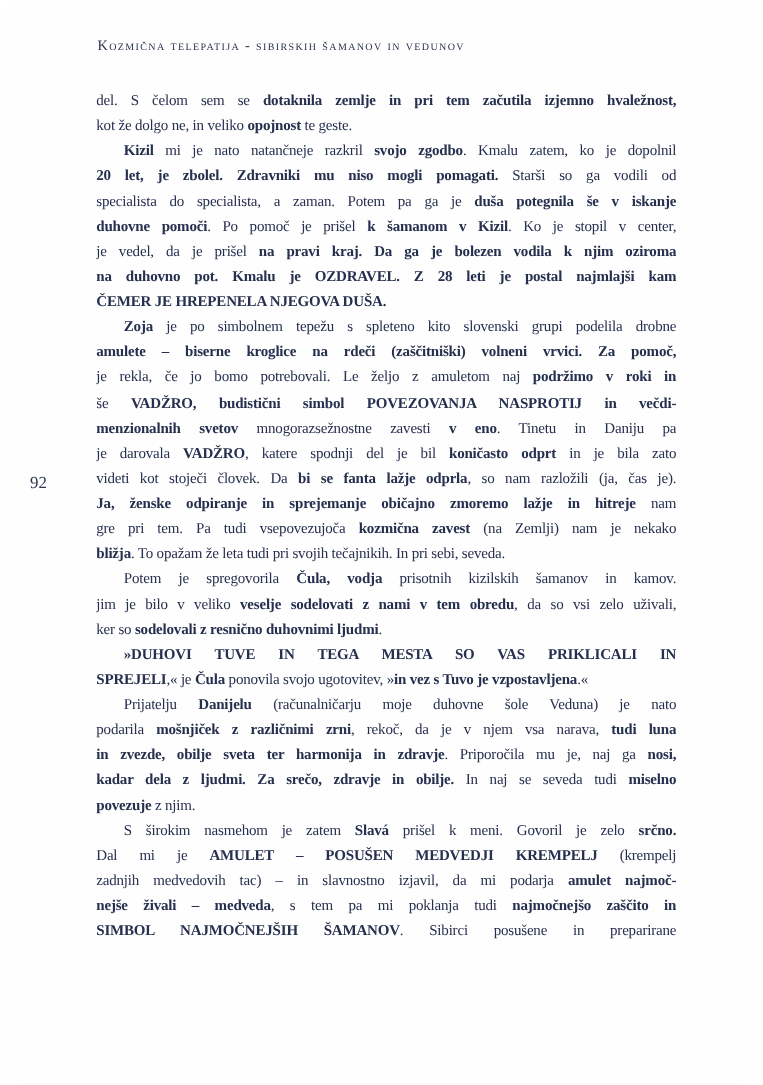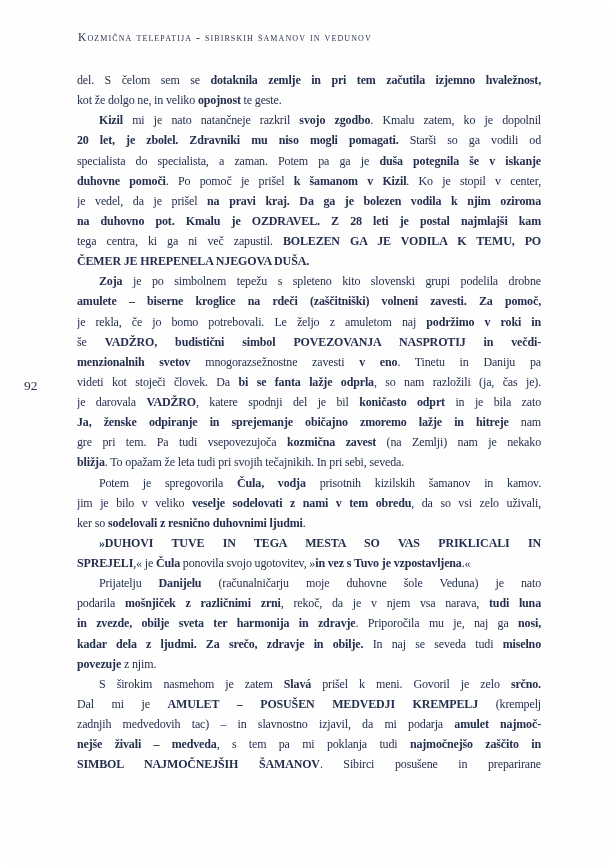--- a/index.html
+++ b/index.html
@@ -73,29 +73,28 @@
 
   <div class="body-text">
       <div class="line"><span>del. S čelom sem se </span><span class="b">dotaknila zemlje in pri tem začutila izjemno hvaležnost,</span></div>
       <div class="line end"><span>kot že dolgo ne, in veliko </span><span class="b">opojnost</span><span> te geste.</span></div>
       <div class="line indent"><span class="b">Kizil</span><span> mi je nato natančneje razkril </span><span class="b">svojo zgodbo</span><span>. Kmalu zatem, ko je dopolnil</span></div>
       <div class="line"><span class="b">20 let, je zbolel. Zdravniki mu niso mogli pomagati.</span><span> Starši so ga vodili od</span></div>
       <div class="line"><span>specialista do specialista, a zaman. Potem pa ga je </span><span class="b">duša potegnila še v iskanje</span></div>
       <div class="line"><span class="b">duhovne pomoči</span><span>. Po pomoč je prišel </span><span class="b">k šamanom v Kizil</span><span>. Ko je stopil v center,</span></div>
       <div class="line"><span>je vedel, da je prišel </span><span class="b">na pravi kraj. Da ga je bolezen vodila k njim oziroma</span></div>
       <div class="line"><span class="b">na duhovno pot. Kmalu je OZDRAVEL. Z 28 leti je postal najmlajši kam</span></div>
-      <div class="line"><span>tega centra, ki ga ni več zapustil. </span><span class="b">BOLEZEN GA JE VODILA K TEMU, PO</span></div>
       <div class="line end"><span class="b">ČEMER JE HREPENELA NJEGOVA DUŠA.</span></div>
       <div class="line indent"><span class="b">Zoja</span><span> je po simbolnem tepežu s spleteno kito slovenski grupi podelila drobne</span></div>
-      <div class="line"><span class="b">amulete – biserne kroglice na rdeči (zaščitniški) volneni zavesti. Za pomoč,</span></div>
+      <div class="line"><span class="b">amulete – biserne kroglice na rdeči (zaščitniški) volneni vrvici. Za pomoč,</span></div>
       <div class="line"><span>je rekla, če jo bomo potrebovali. Le željo z amuletom naj </span><span class="b">podržimo v roki in</span></div>
       <div class="line"><span>še </span><span class="b">VADŽRO, budistični simbol POVEZOVANJA NASPROTIJ in večdi-</span></div>
       <div class="line"><span class="b">menzionalnih svetov</span><span> mnogorazsežnostne zavesti </span><span class="b">v eno</span><span>. Tinetu in Daniju pa</span></div>
+      <div class="line"><span>je darovala </span><span class="b">VADŽRO</span><span>, katere spodnji del je bil </span><span class="b">koničasto odprt</span><span> in je bila zato</span></div>
       <div class="line"><span>videti kot stoječi človek. Da </span><span class="b">bi se fanta lažje odprla</span><span>, so nam razložili (ja, čas je).</span></div>
-      <div class="line"><span>je darovala </span><span class="b">VADŽRO</span><span>, katere spodnji del je bil </span><span class="b">koničasto odprt</span><span> in je bila zato</span></div>
       <div class="line"><span class="b">Ja, ženske odpiranje in sprejemanje običajno zmoremo lažje in hitreje</span><span> nam</span></div>
       <div class="line"><span>gre pri tem. Pa tudi vsepovezujoča </span><span class="b">kozmična zavest</span><span> (na Zemlji) nam je nekako</span></div>
       <div class="line end"><span class="b">bližja</span><span>. To opažam že leta tudi pri svojih tečajnikih. In pri sebi, seveda.</span></div>
       <div class="line indent"><span>Potem je spregovorila </span><span class="b">Čula, vodja</span><span> prisotnih kizilskih šamanov in kamov.</span></div>
       <div class="line"><span>jim je bilo v veliko </span><span class="b">veselje sodelovati z nami v tem obredu</span><span>, da so vsi zelo uživali,</span></div>
       <div class="line end"><span>ker so </span><span class="b">sodelovali z resnično duhovnimi ljudmi</span><span>.</span></div>
       <div class="line indent"><span class="b">»DUHOVI TUVE IN TEGA MESTA SO VAS PRIKLICALI IN</span></div>
       <div class="line end"><span class="b">SPREJELI</span><span>,« je </span><span class="b">Čula</span><span> ponovila svojo ugotovitev, »</span><span class="b">in vez s Tuvo je vzpostavljena</span><span>.«</span></div>
       <div class="line indent"><span>Prijatelju </span><span class="b">Danijelu</span><span> (računalničarju moje duhovne šole Veduna) je nato</span></div>
       <div class="line"><span>podarila </span><span class="b">mošnjiček z različnimi zrni</span><span>, rekoč, da je v njem vsa narava, </span><span class="b">tudi luna</span></div>

